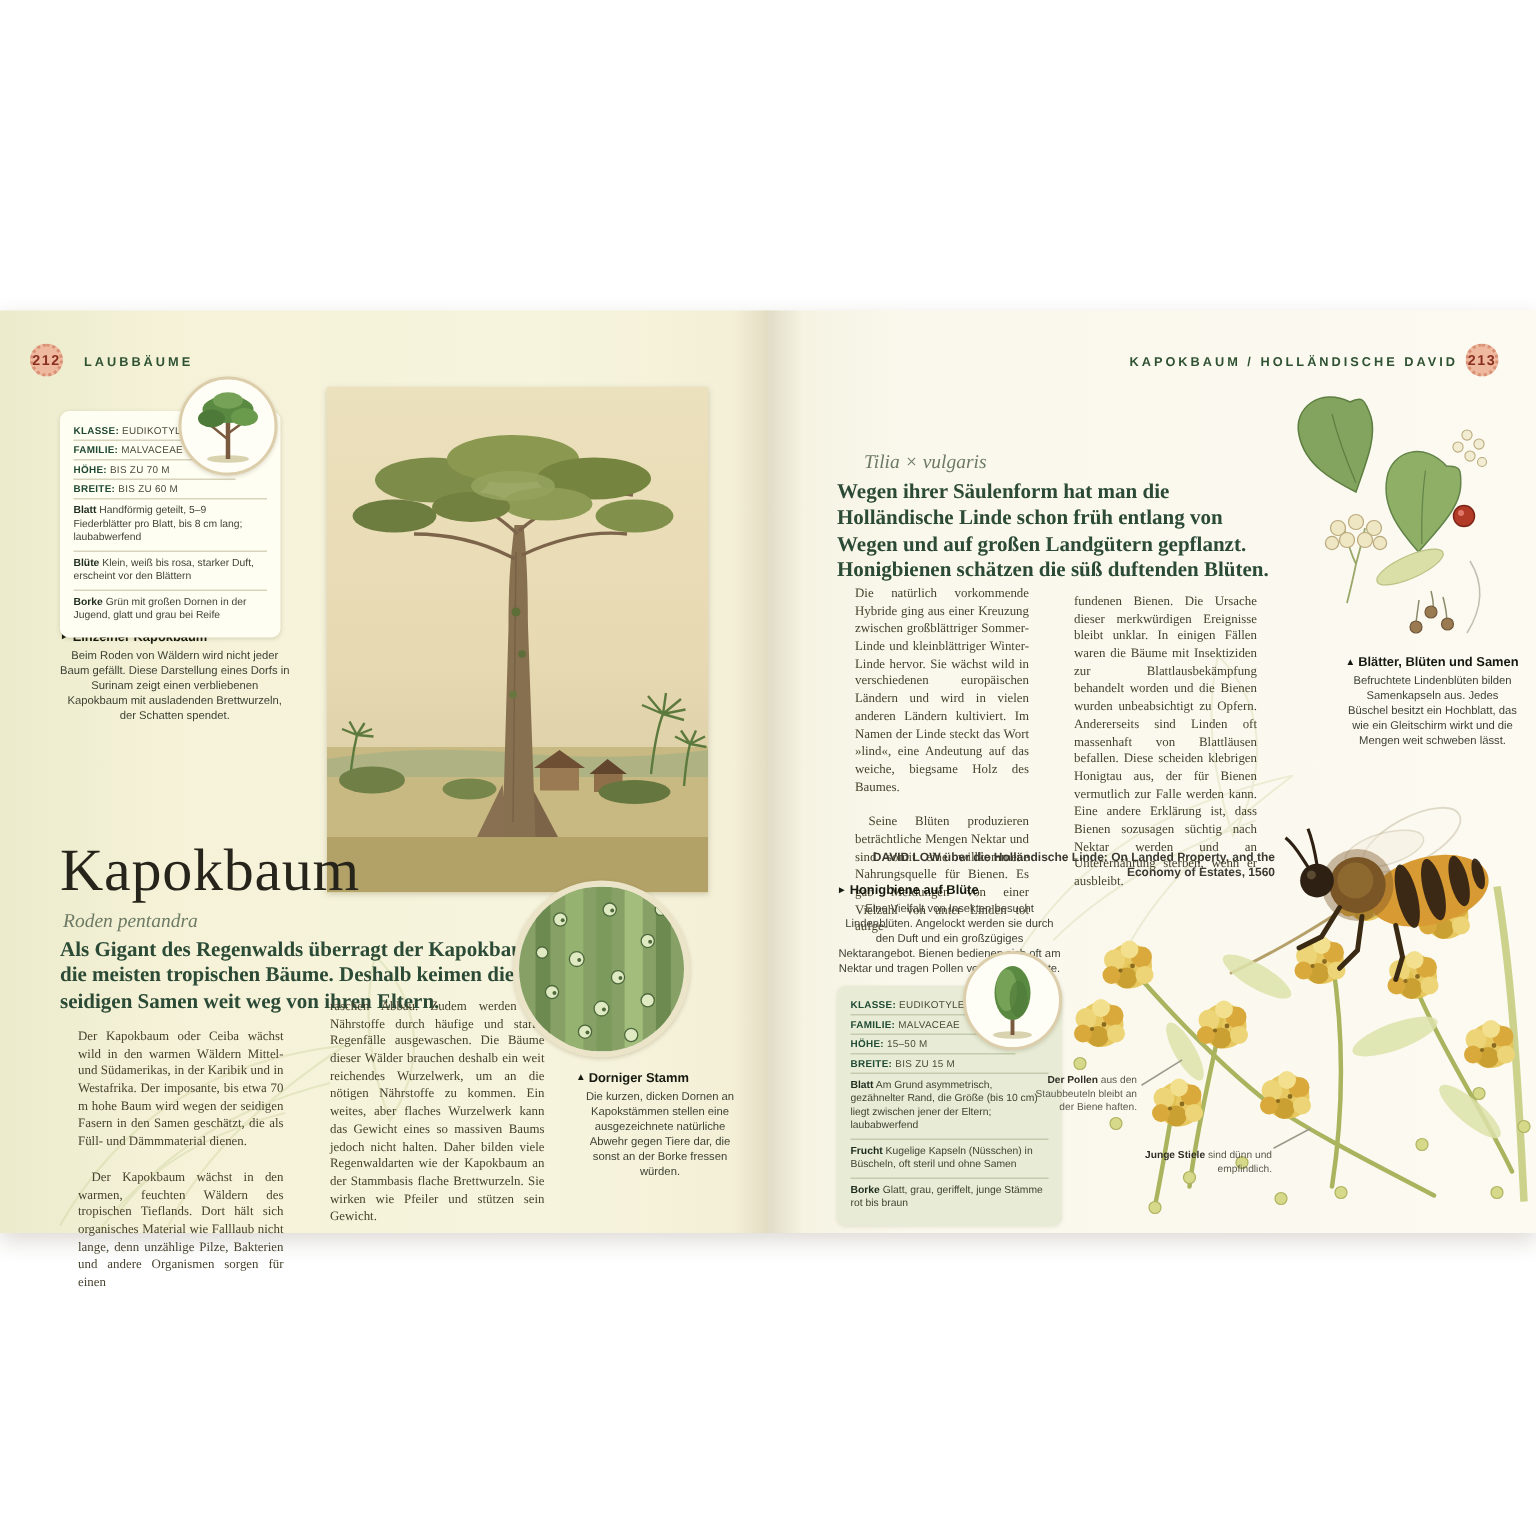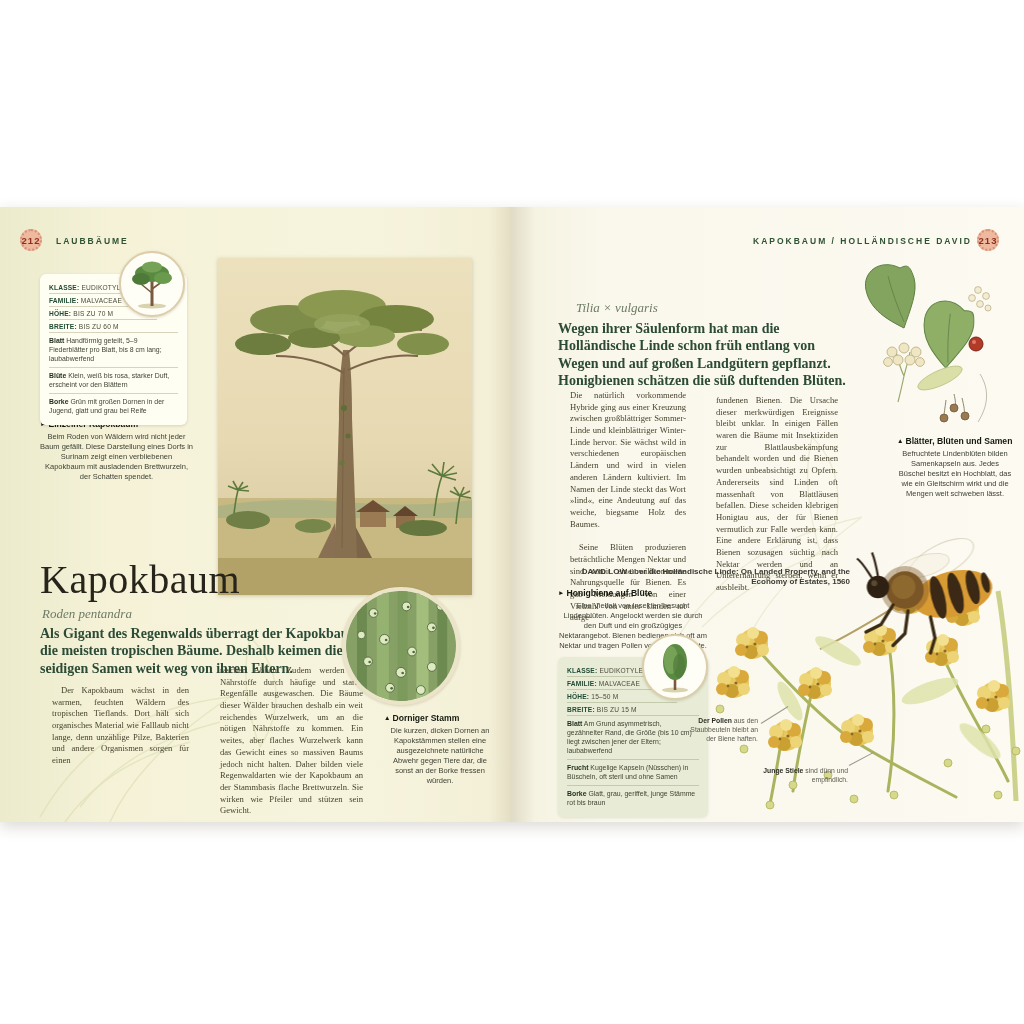--- a/index.html
+++ b/index.html
@@ -172,20 +172,21 @@
         <circle cx="130" cy="178" r="2.5" fill="#5e6e38"></circle>
         <circle cx="124" cy="205" r="2.5" fill="#67773f"></circle>
       </svg>
     </div>
 
     <div class="abs h1" style="left:40px;top:349px;font-size:40px;">Kapokbaum</div>
     <div class="abs species" style="left:42px;top:399px;">Roden pentandra</div>
     <div class="abs intro" style="left:40px;top:418px;width:336px;">Als Gigant des Regenwalds überragt der Kapokbaum die meisten tropischen Bäume. Deshalb keimen die seidigen Samen weit weg von ihren Eltern.</div>
 
     <div class="abs bodycol" style="left:40px;top:466px;width:161px;">
+      <p>Der Kapokbaum oder Ceiba wächst wild in den warmen Wäldern Mittel- und Südamerikas, in der Karibik und in Westafrika. Der imposante, bis etwa 70 m hohe Baum wird wegen der seidigen Fasern in den Samen geschätzt, die als Füll- und Dämmmaterial dienen.</p>
       <p class="indent">Der Kapokbaum wächst in den warmen, feuchten Wäldern des tropischen Tieflands. Dort hält sich organisches Material wie Falllaub nicht lange, denn unzählige Pilze, Bakterien und andere Organismen sorgen für einen</p>
     </div>
     <div class="abs bodycol" style="left:208px;top:446px;width:167px;">
       <p>raschen Abbau. Zudem werden die Nährstoffe durch häufige und starke Regenfälle ausgewaschen. Die Bäume dieser Wälder brauchen deshalb ein weit reichendes Wurzelwerk, um an die nötigen Nährstoffe zu kommen. Ein weites, aber flaches Wurzelwerk kann das Gewicht eines so massiven Baums jedoch nicht halten. Daher bilden viele Regenwaldarten wie der Kapokbaum an der Stammbasis flache Brettwurzeln. Sie wirken wie Pfeiler und stützen sein Gewicht.</p>
     </div>
 
     <div class="abs circ-icon" style="left:342px;top:380px;width:110px;height:110px;border:4px solid #ebe4c8;">
       <svg width="110" height="110" viewBox="0 0 100 100">
         <rect width="100" height="100" fill="#86a065"></rect>
         <rect x="10" width="9" height="100" fill="#6d8a50"></rect>

